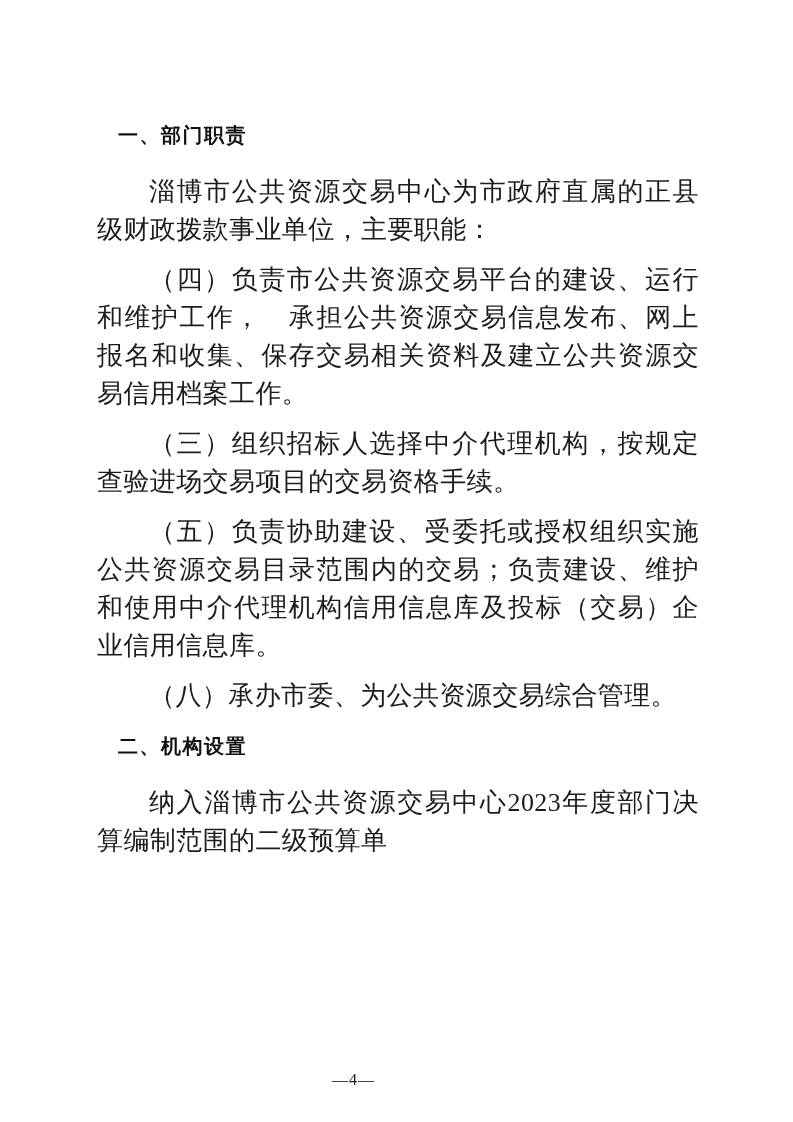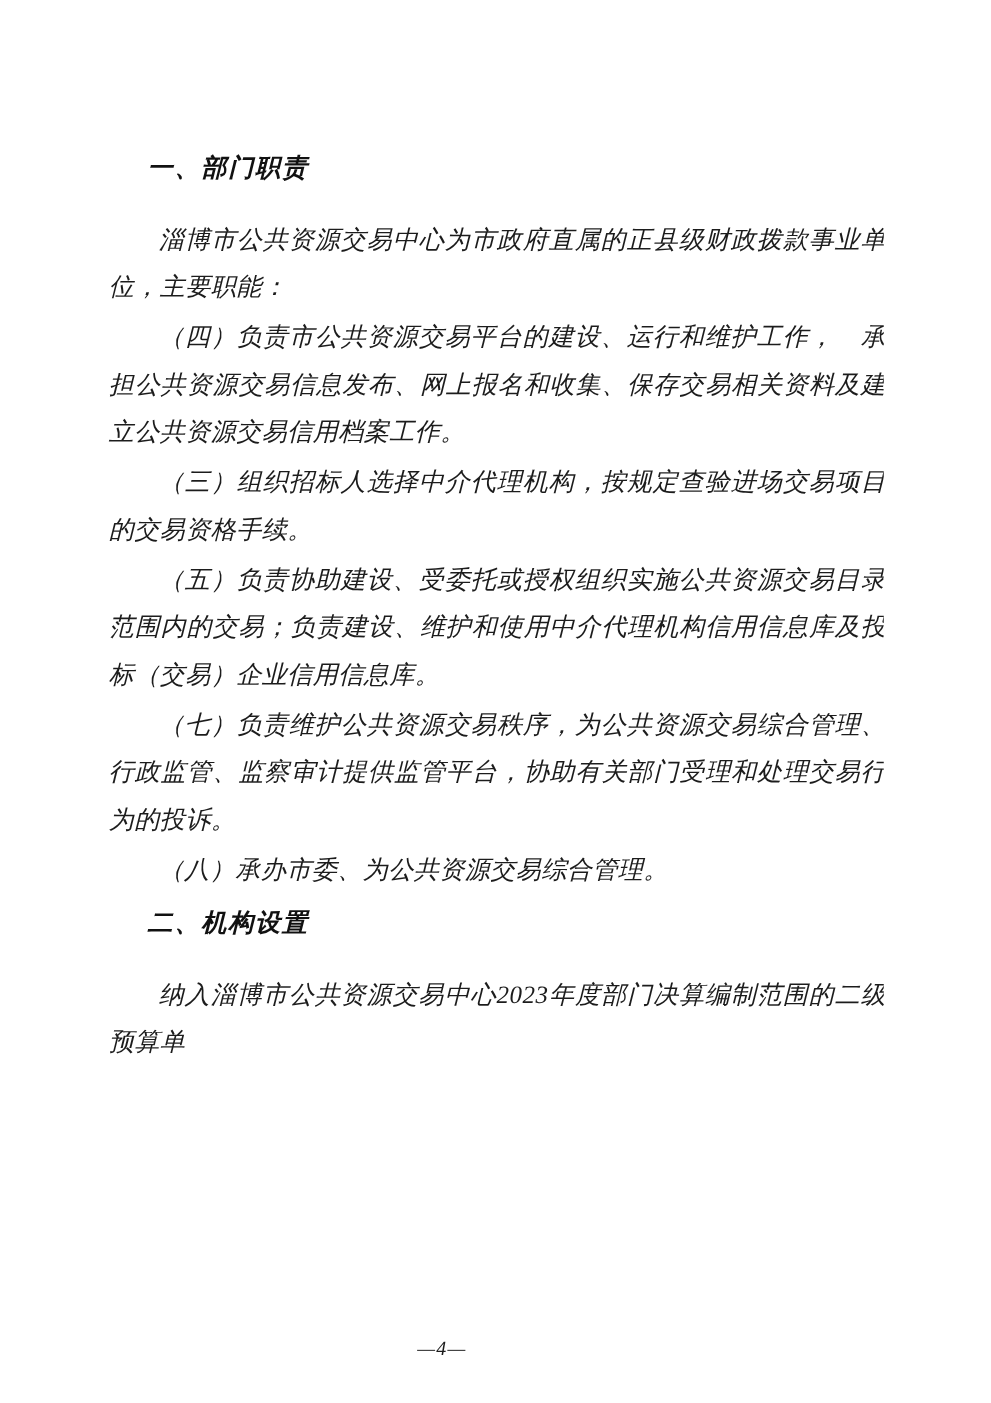--- a/index.html
+++ b/index.html
@@ -8,43 +8,42 @@
     background: #ffffff;
   }
   .page {
     position: relative;
     width: 707px;
     height: 1122px;
     background: #ffffff;
     overflow: hidden;
     font-family: "Liberation Serif", "DejaVu Serif", serif;
     color: #1c1c1c;
-    font-style: italic;
   }
   .content {
     position: absolute;
     left: 85px;
     top: 116px;
     width: 626px;
   }
   .heading {
     font-family: "Liberation Sans", "DejaVu Sans", sans-serif;
     font-size: 20px;
     font-weight: 700;
     line-height: 38px;
     letter-spacing: 1.5px;
     margin: 0 0 19px 33px;
     color: #111111;
   }
   .heading--second {
     margin-top: 5px;
   }
   .para {
-    margin: 2px;
-    font-size: 20px;
+    margin: 12px;
+    font-size: 26px;
     line-height: 38px;
     text-indent: 2em;
     text-align: justify;
     text-justify: inter-character;
     letter-spacing: 0.4px;
     word-break: break-all;
   }
   .footer {
     position: absolute;
     left: 0;
@@ -63,21 +62,20 @@
 
 <div class="page">
   <main class="content">
 
     <section>
       <h2 class="heading">一、部门职责</h2>
       <p class="para">淄博市公共资源交易中心为市政府直属的正县级财政拨款事业单位，主要职能：</p>
       <p class="para">（四）负责市公共资源交易平台的建设、运行和维护工作，　承担公共资源交易信息发布、网上报名和收集、保存交易相关资料及建立公共资源交易信用档案工作。</p>
       <p class="para">（三）组织招标人选择中介代理机构，按规定查验进场交易项目的交易资格手续。</p>
       <p class="para">（五）负责协助建设、受委托或授权组织实施公共资源交易目录范围内的交易；负责建设、维护和使用中介代理机构信用信息库及投标（交易）企业信用信息库。</p>
-      <p class="para">（七）负责维护公共资源交易秩序，为公共资源交易综合管理、行政监管、监察审计提供监管平台，协助有关部门受理和处理交易行为的投诉。</p>
       <p class="para">（八）承办市委、为公共资源交易综合管理。</p>
     </section>
 
     <section>
       <h2 class="heading heading--second">二、机构设置</h2>
       <p class="para">纳入淄博市公共资源交易中心2023年度部门决算编制范围的二级预算单</p>
     </section>
 
   </main>
 

